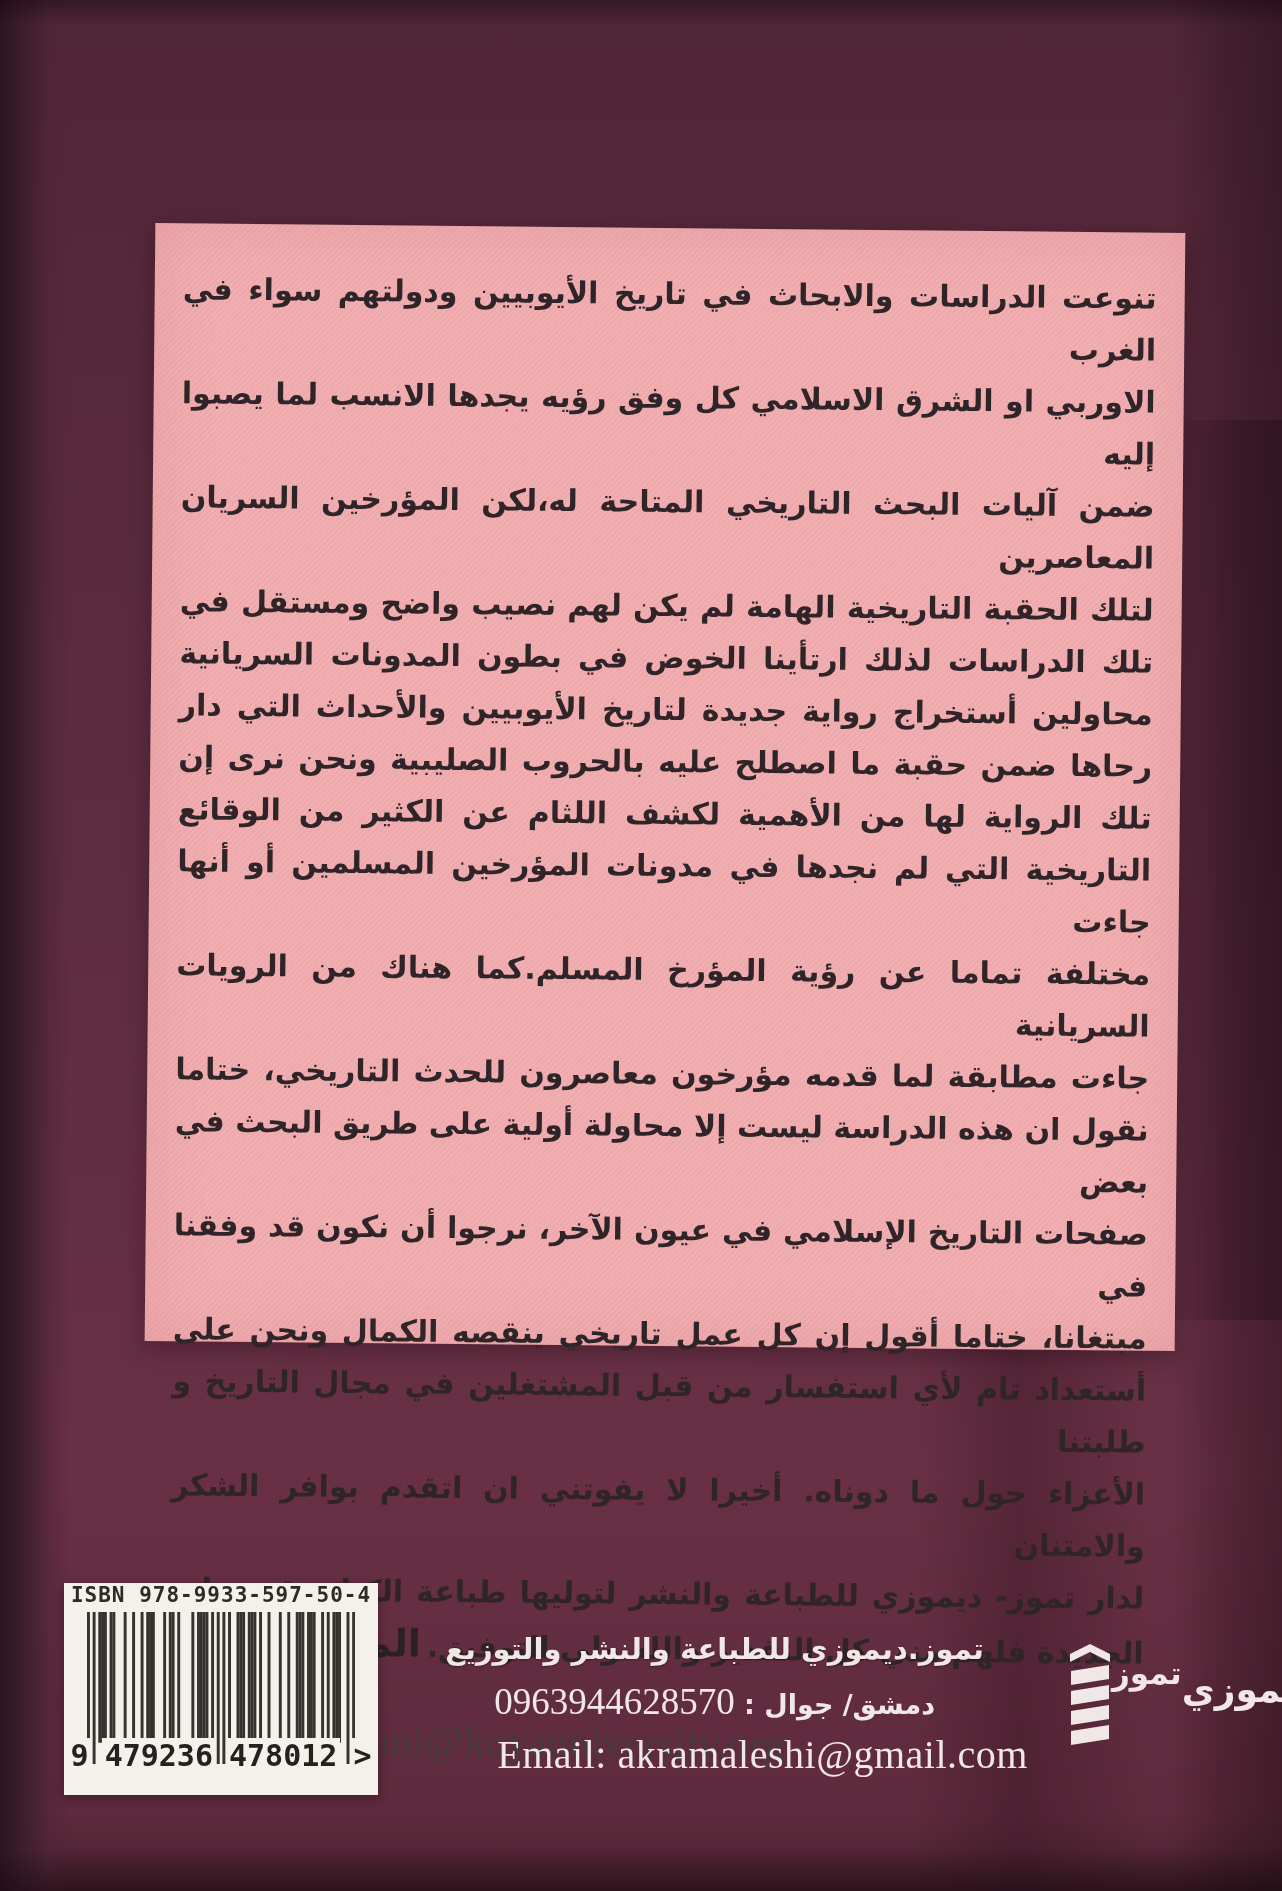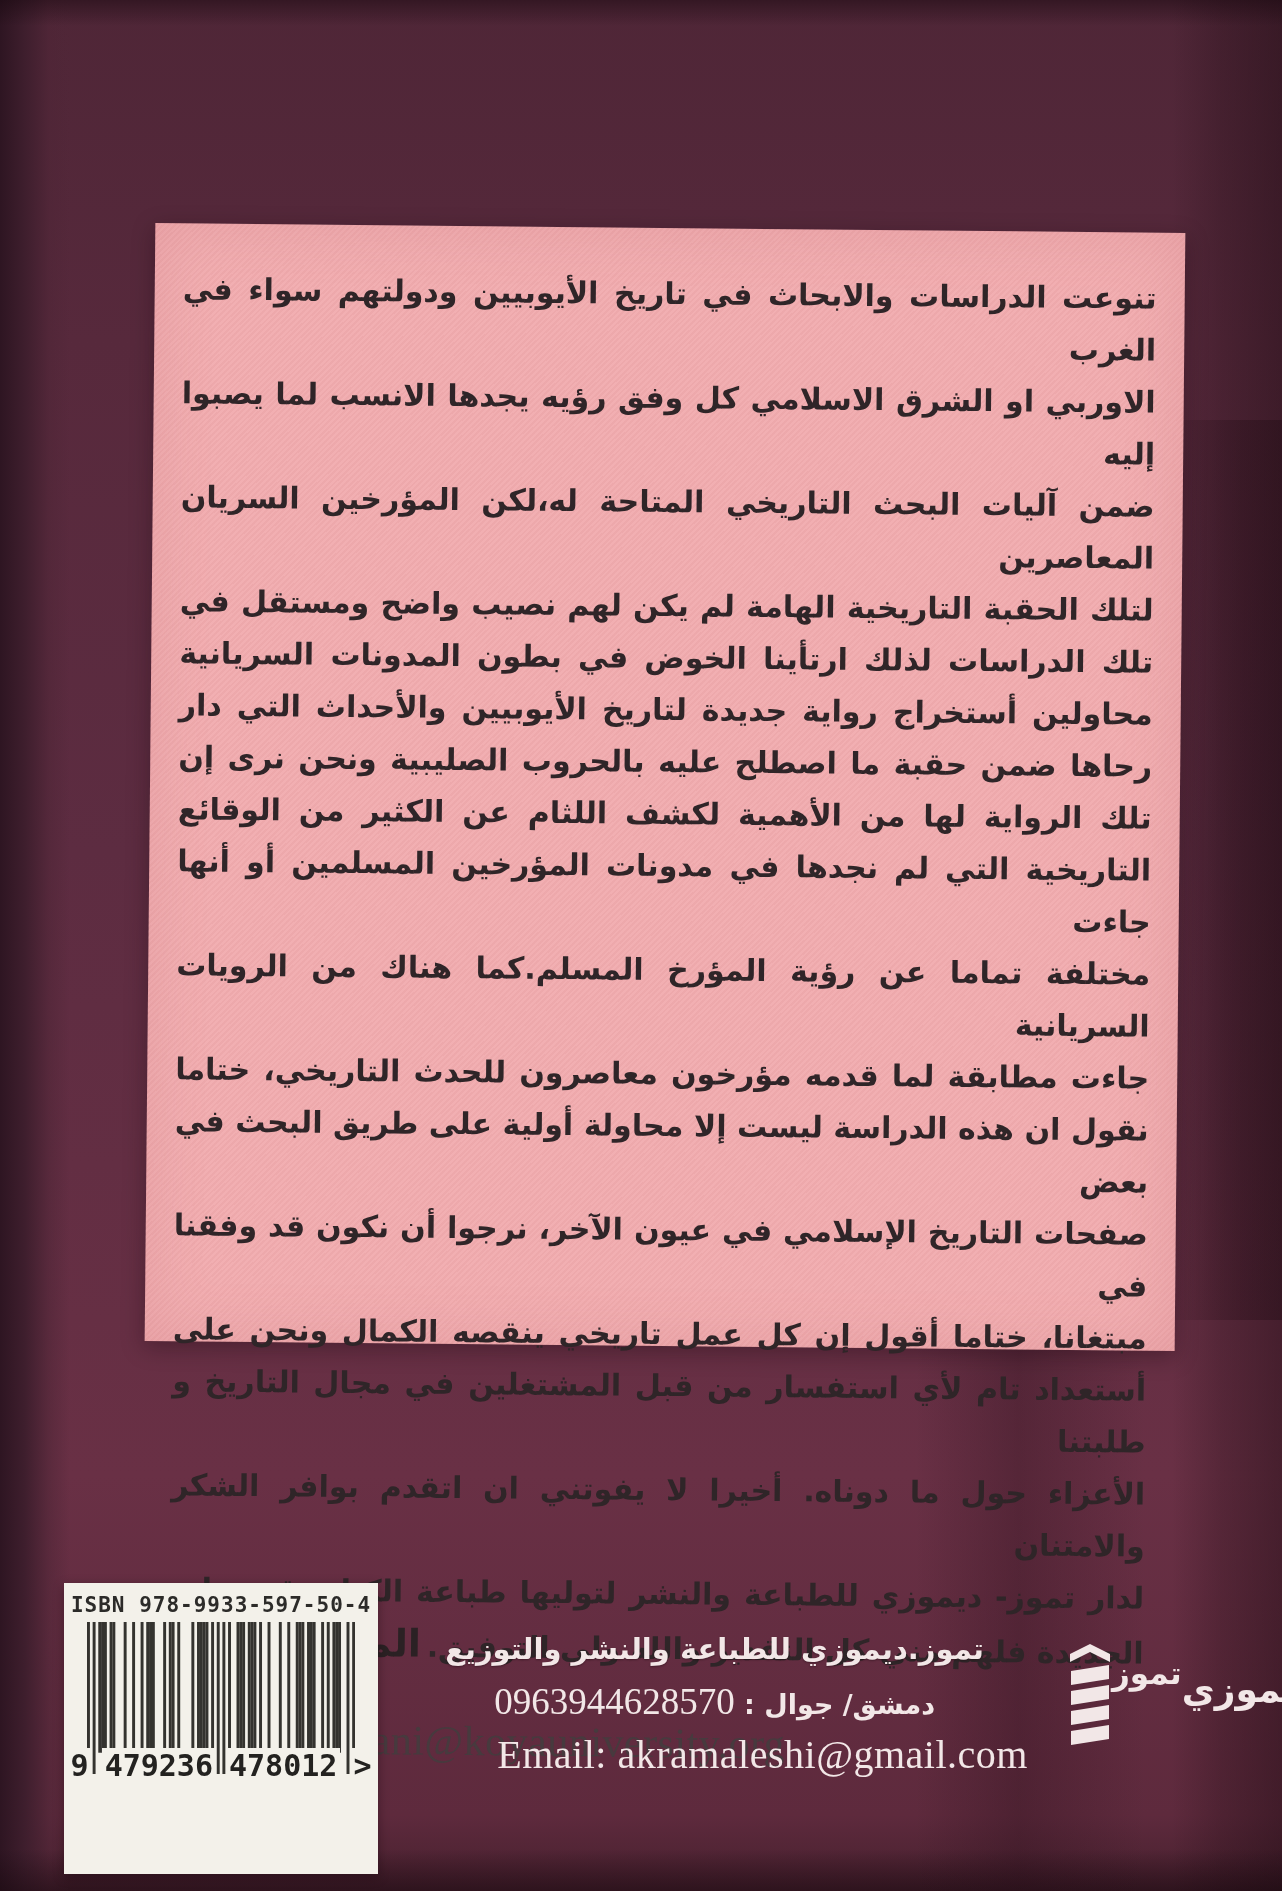--- a/index.html
+++ b/index.html
@@ -36,22 +36,22 @@
   }
   .blurb{direction:rtl;color:#2f2528;font-weight:bold;font-size:30px;line-height:52px;}
   .blurb .bline{text-align:justify;text-align-last:justify;white-space:normal;}
   .blurb-last{display:flex;justify-content:space-between;align-items:baseline;direction:rtl;padding-left:115px;}
   .blurb-last .sentence{font-weight:bold;font-size:30px;}
   .author-label{font-weight:bold;font-size:38px;color:#2b2124;}
   .author-email{direction:ltr;text-align:left;margin-top:44px;padding-left:10px;
     font-family:"Liberation Serif","DejaVu Serif",serif;font-size:42px;color:#473a3e;letter-spacing:.5px;}
 
   
-  .barcode-panel{position:absolute;left:64px;top:1583px;width:314px;height:291px;
-    background:#f3f1ea;box-shadow:0 3px 10px rgba(20,6,12,.4);padding-top:10px;box-sizing:border-box;}
+  .barcode-panel{position:absolute;left:64px;top:1583px;width:314px;height:212px;
+    background:#f3f1ea;box-shadow:0 3px 10px rgba(20,6,12,.4);box-sizing:border-box;}
   .isbn-label{font-family:"DejaVu Sans Mono","Liberation Mono",monospace;font-size:21px;
     letter-spacing:1px;text-align:center;color:#2c2b29;font-weight:bold;}
   .bars{display:block;margin:5px auto 0 auto;width:268px;height:152px;fill:#34332f;}
   .barcode-digits{display:flex;justify-content:center;align-items:center;gap:10px;margin-top:-26px;
     font-family:"DejaVu Sans Mono","Liberation Mono",monospace;font-size:30px;font-weight:bold;color:#232220;}
   .barcode-digits span{background:#f3f1ea;padding:0 3px;}
 
   
   .publisher{position:absolute;right:202px;top:1632px;text-align:center;color:#f2e7e7;}
   .pub-name{direction:rtl;font-weight:bold;font-size:29px;margin-right:96px;letter-spacing:0;

